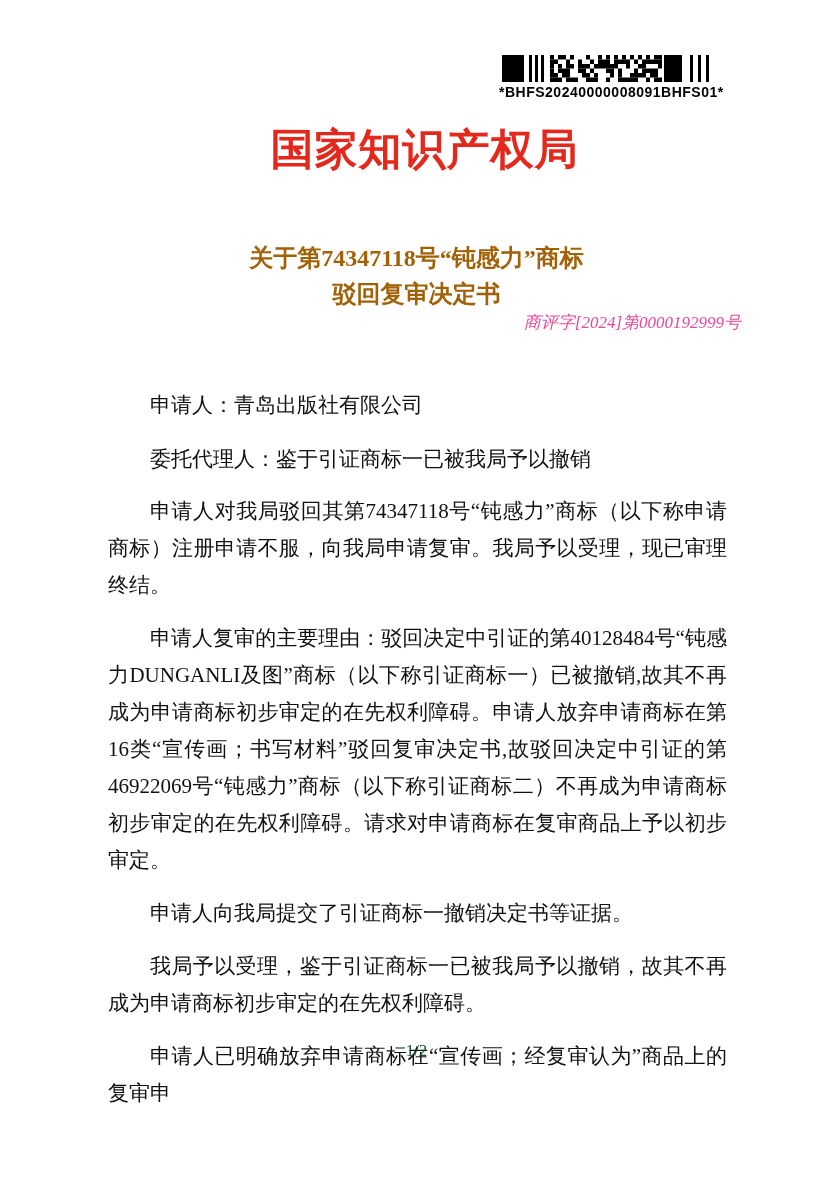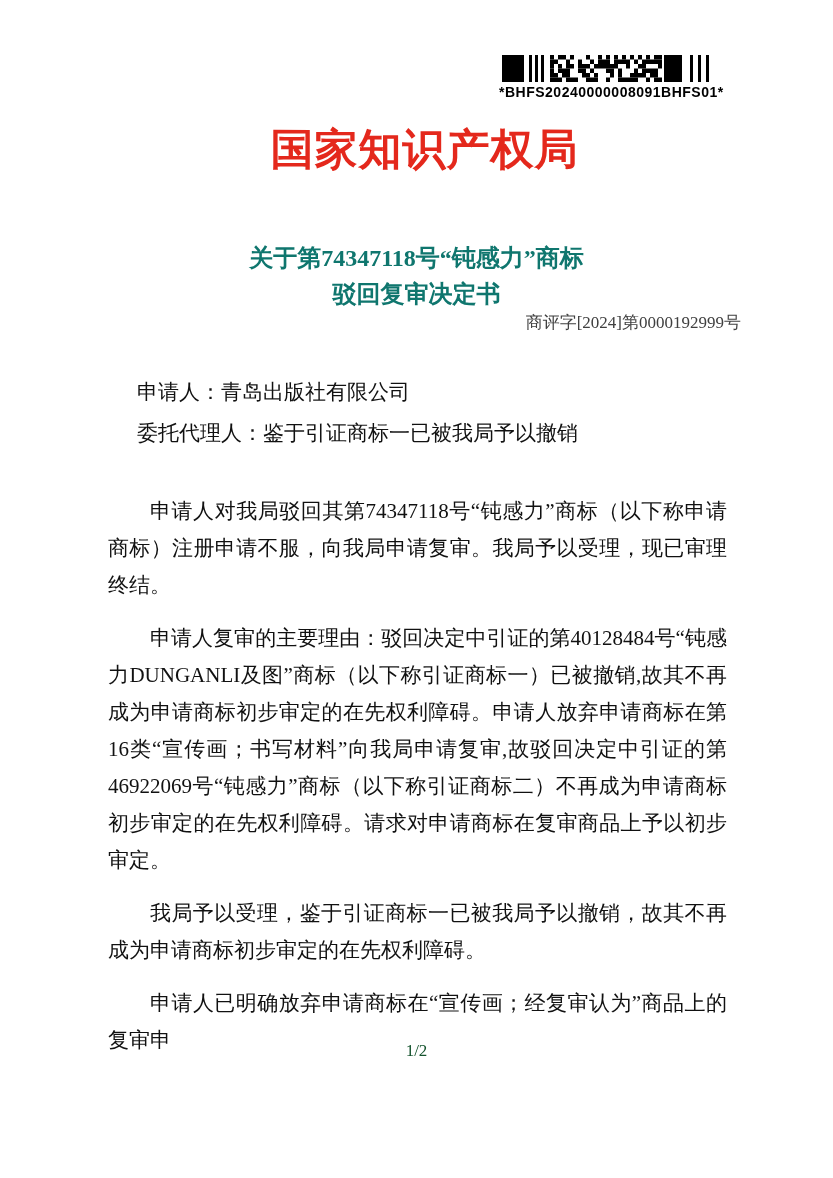--- a/index.html
+++ b/index.html
@@ -43,35 +43,36 @@
     letter-spacing:1px;
   }
   
   .doc-title{
     position:absolute;
     top:240px;left:0;right:0;
     text-align:center;
     font-weight:bold;
     font-size:24px;
     line-height:36px;
-    color:#0f766e;
+    color:#a16207;
   }
   .doc-number{
     position:absolute;
     top:311px;right:92px;
     font-size:17px;
-    color:#404040;
+    color:#ec4899;
+    font-style:italic;
   }
   .parties{
     position:absolute;
     top:370px;left:92px;right:90px;
     font-size:21px;
     line-height:38px;
   }
-  .parties p{margin:3px;text-indent:2em;}
+  .parties p{margin:16px;text-indent:2em;}
   .body-text{
     position:absolute;
     top:477px;left:92px;right:90px;
     font-size:21px;
     line-height:37px;
     text-align:justify;
     text-justify:inter-ideograph;
   }
   .body-text p{margin:16px;text-indent:2em;}
   .footer{
@@ -211,20 +212,21 @@
 
   <div class="doc-number">商评字[2024]第0000192999号</div>
 
   <div class="parties">
     <p>申请人：青岛出版社有限公司</p>
     <p>委托代理人：鉴于引证商标一已被我局予以撤销</p>
   </div>
 
   <div class="body-text">
     <p>申请人对我局驳回其第74347118号“钝感力”商标（以下称申请商标）注册申请不服，向我局申请复审。我局予以受理，现已审理终结。</p>
-    <p>申请人复审的主要理由：驳回决定中引证的第40128484号“钝感力DUNGANLI及图”商标（以下称引证商标一）已被撤销,故其不再成为申请商标初步审定的在先权利障碍。申请人放弃申请商标在第16类“宣传画；书写材料”向我局申请复审,故驳回决定中引证的第46922069号“钝感力”商标（以下称引证商标二）不再成为申请商标初步审定的在先权利障碍。请求对申请商标在复审商品上予以初步审定。</p>
+    <p>申请人复审的主要理由：驳回决定中引证的第40128484号“钝感力DUNGANLI及图”商标（以下称引证商标一）已被撤销,故其不再成为申请商标初步审定的在先权利障碍。申请人放弃申请商标在第16类“宣传画；书写材料”驳回复审决定书,故驳回决定中引证的第46922069号“钝感力”商标（以下称引证商标二）不再成为申请商标初步审定的在先权利障碍。请求对申请商标在复审商品上予以初步审定。</p>
+    <p>申请人向我局提交了引证商标一撤销决定书等证据。</p>
     <p>我局予以受理，鉴于引证商标一已被我局予以撤销，故其不再成为申请商标初步审定的在先权利障碍。</p>
     <p>申请人已明确放弃申请商标在“宣传画；经复审认为”商品上的复审申</p>
   </div>
 
   <div class="footer">1/2</div>
 
 </div>
 
 </body></html>

